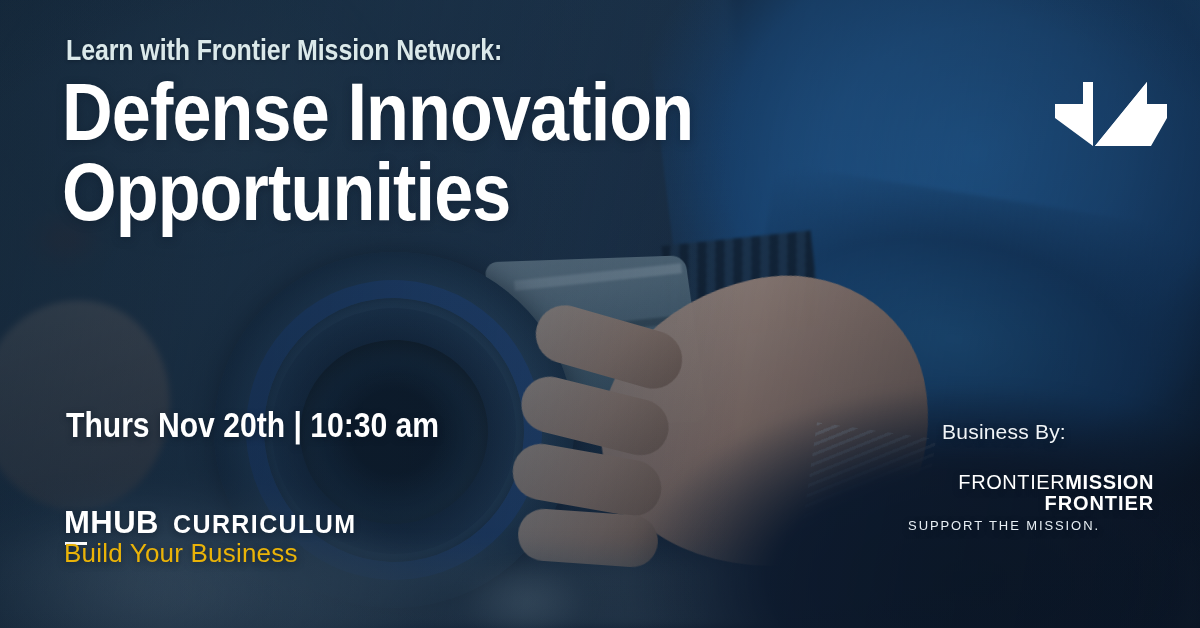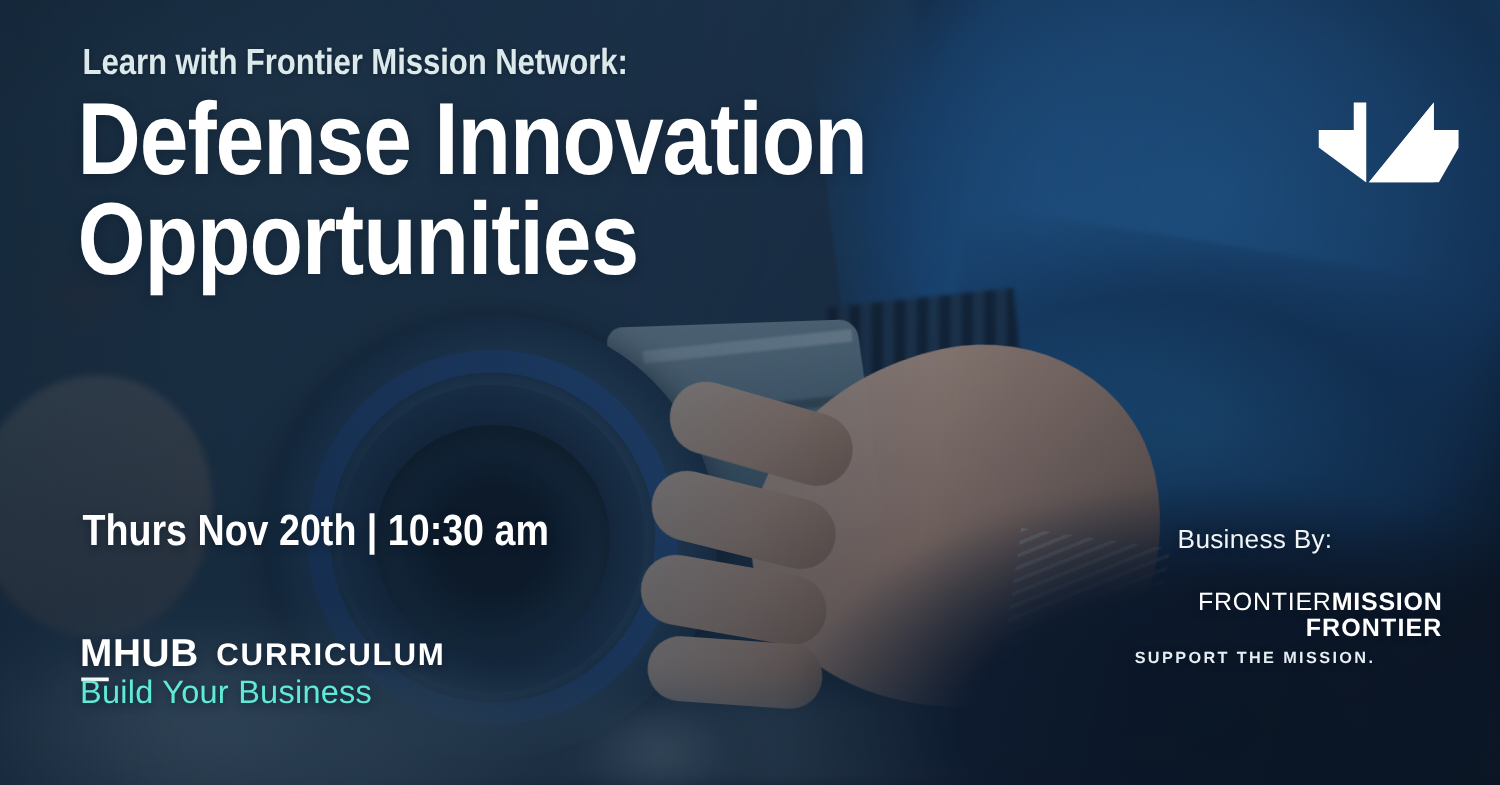--- a/index.html
+++ b/index.html
@@ -229,21 +229,21 @@
   .mhub-m{position:relative;display:inline-block;padding-bottom:2px;}
   .mhub-m::after{
     content:"";position:absolute;left:1px;right:3px;bottom:-2px;height:3px;background:#fff;
   }
   .mhub-word{
     font-size:25px;font-weight:700;color:#fff;letter-spacing:1.4px;
     text-shadow:0 2px 6px rgba(8,20,34,.45);
   }
   .tagline{
     position:absolute;left:64px;top:538px;
-    font-size:26px;font-weight:300;color:#5eead4;letter-spacing:.2px;
+    font-size:26px;font-weight:300;color:#eab308;letter-spacing:.2px;
     white-space:nowrap;text-shadow:0 2px 7px rgba(8,20,34,.5);
   }
 
   
   .presented{
     position:absolute;right:46px;top:420px;
     width:300px;text-align:center;
     font-size:21px;font-weight:300;color:#f0f4f7;letter-spacing:.2px;
     text-shadow:0 2px 6px rgba(8,20,34,.5);
   }
@@ -251,21 +251,21 @@
     position:absolute;right:46px;top:472px;width:300px;text-align:right;
     line-height:1.06;color:#fff;
     text-shadow:0 2px 6px rgba(8,20,34,.5);
   }
   .fmn-l1{font-size:20px;letter-spacing:.6px;white-space:nowrap;}
   .fmn-l1 .light{font-weight:300;}
   .fmn-l1 .bold{font-weight:700;}
   .fmn-l2{font-size:20px;font-weight:700;letter-spacing:.9px;padding-left:56px;white-space:nowrap;}
   .fmn-sub{
     position:absolute;right:46px;top:518px;width:300px;text-align:center;
-    font-size:13px;font-weight:700;color:#e7eef3;letter-spacing:1.9px;white-space:nowrap;
+    font-size:13px;font-weight:400;color:#e7eef3;letter-spacing:1.9px;white-space:nowrap;
     text-shadow:0 2px 6px rgba(8,20,34,.5);
   }
 
   .mark{position:absolute;left:1043px;top:80px;width:124px;height:66px;}
   .mark svg{display:block;width:100%;height:100%;}
 </style>
 </head>
 <body>
 
 <div class="banner">

